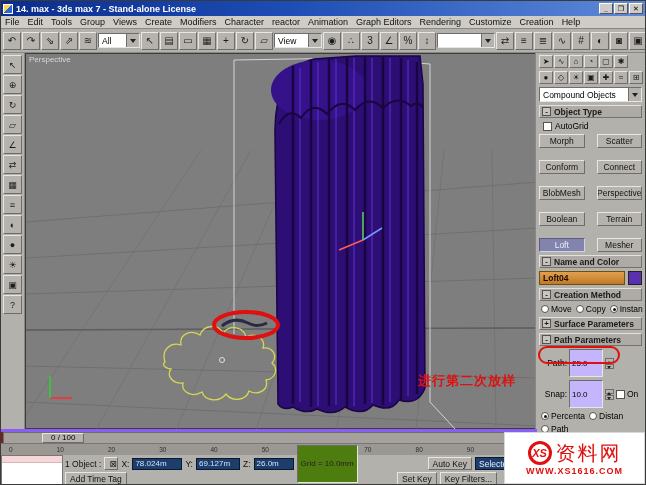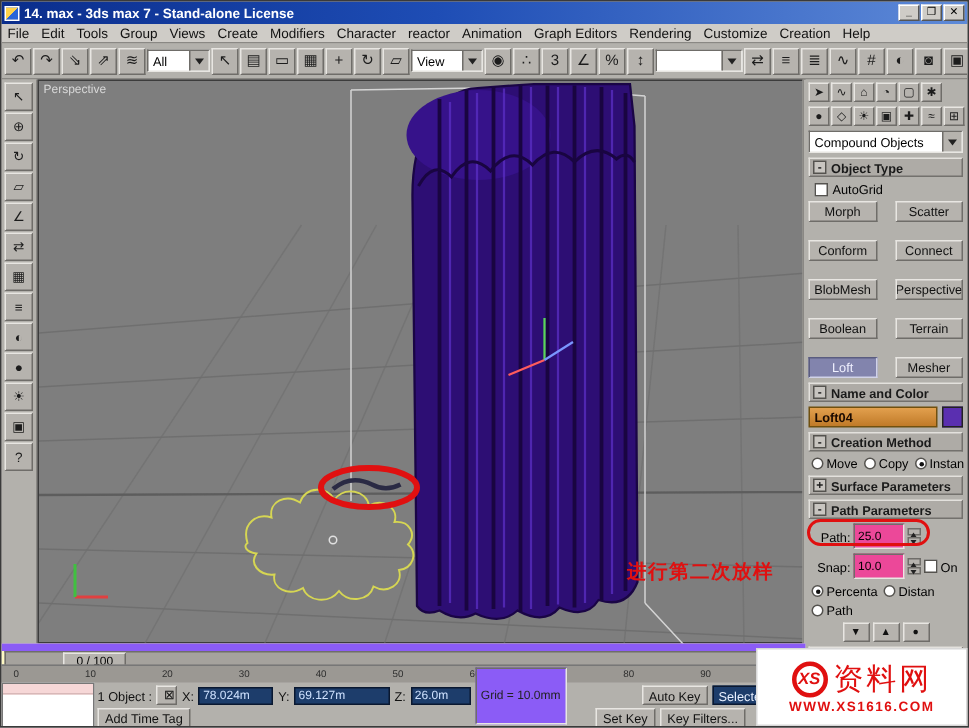--- a/index.html
+++ b/index.html
@@ -66,47 +66,47 @@
   .rad.sel::after{content:"";position:absolute;left:2px;top:2px;width:3px;height:3px;border-radius:50%;background:#111}
   .radio-row{display:flex;gap:4px;padding-left:2px;flex-wrap:nowrap}
   .rl{display:flex;align-items:center;gap:2px;white-space:nowrap}
   .radio-row .rl:nth-child(3) .rad::after{content:"";position:absolute;left:2px;top:2px;width:3px;height:3px;border-radius:50%;background:#111}
   .name-row{display:flex;gap:3px;align-items:center}
   .name-field{flex:1;height:14px;background:linear-gradient(180deg,#e2a04e,#c07a28);border:1px solid #70500f;
     display:flex;align-items:center;padding-left:3px;color:#1a0a00;font-weight:bold}
   .swatch{width:14px;height:14px;background:#5a2fb0;border:1px solid #222;flex:none}
   .prow{display:flex;align-items:center;gap:2px;position:relative;padding-left:2px}
   .plabel{width:26px;text-align:right;flex:none}
-  .pfield{width:34px;height:17px;background:#ec4899;border:1px solid;border-color:#6f6d69 #e8e6e2 #e8e6e2 #6f6d69;
+  .pfield{width:34px;height:28px;background:#c4b5fd;border:1px solid;border-color:#6f6d69 #e8e6e2 #e8e6e2 #6f6d69;
     display:flex;align-items:center;padding-left:2px;color:#000;font-size:8px;flex:none}
   .spin{display:flex;flex-direction:column;gap:1px;flex:none}
   .spin i{width:9px;height:5px;background:#b6b3ae;border:1px solid #6f6d69;position:relative;display:block}
   .spin .up::after{content:"";position:absolute;left:1px;top:0;border:2px solid transparent;border-bottom:3px solid #222}
   .spin .dn::after{content:"";position:absolute;left:1px;top:1px;border:2px solid transparent;border-top:3px solid #222}
   .red-oval{position:absolute;left:-1px;top:-3px;width:82px;height:18px;border:2.5px solid #e01010;border-radius:9px;pointer-events:none}
   .picks{display:flex;gap:2px;justify-content:center}
   .picks .btn3{width:18px;height:13px;font-size:7px}
 
   
-  .timeline{position:absolute;top:428px;left:0;width:536px;height:14px;background:#fef9c3;border-top:5px solid #8b5cf6;
-    display:flex;align-items:flex-start;padding:0 2px}
+  .timeline{position:absolute;top:428px;left:0;width:536px;height:14px;background:#7f1d1d;border-top:3px solid #8b5cf6;
+    display:flex;align-items:center;padding:0 2px}
   .tl-track{flex:1;height:12px;background:#a5a29d;border:1px solid;border-color:#6f6d69 #e8e6e2 #e8e6e2 #6f6d69;position:relative}
   .tl-handle{position:absolute;left:38px;top:0;height:10px;padding:0 8px;background:#b6b3ae;border:1px solid;
     border-color:#e8e6e2 #6f6d69 #6f6d69 #e8e6e2;font-size:8px;display:flex;align-items:center;white-space:nowrap}
   .trackbar{position:absolute;top:442px;left:0;width:536px;height:12px;background:#9b9893;border-top:1px solid #777;
     display:flex;align-items:center;padding:0 8px}
   .ticks{flex:1;display:flex;justify-content:space-between;font-size:6.5px;color:#2e2e2e}
 
   
   .srow{position:absolute;left:64px;width:472px;height:15px;display:flex;align-items:center;gap:3px;font-size:8.5px;color:#111}
   .srow1{top:455px}
   .srow2{top:470px}
   .nfield{background:#1d3d6b;color:#cfe2ff;border:1px solid #0a1830;height:12px;display:flex;align-items:center;
     padding:0 2px;font-size:8px;white-space:nowrap}
-  .sunken{background:#8b5cf6;border:1px solid;border-color:#6f6d69 #e8e6e2 #e8e6e2 #6f6d69;height:12px;
+  .sunken{background:#4d7c0f;border:1px solid;border-color:#6f6d69 #e8e6e2 #e8e6e2 #6f6d69;height:12px;
     display:flex;align-items:center;padding:18px 3px;font-size:8px;color:#222;white-space:nowrap}
   .sbtn{height:13px;background:#b6b3ae;border:1px solid;border-color:#e8e6e2 #6f6d69 #6f6d69 #e8e6e2;
     display:flex;align-items:center;padding:0 4px;font-size:8.5px;white-space:nowrap}
   .ndd{background:#1d3d6b;color:#e8f0ff;height:13px;display:flex;align-items:center;border:1px solid #0a1830;
     font-size:8.5px;padding-left:3px;width:62px}
   .lockbtn{width:14px;height:13px}
 
   .mini{position:absolute;left:0;top:454px;width:62px;height:31px;background:#fff;border:1px solid #777}
   .mini::before{content:"";display:block;height:6px;background:#f6d7d7;border-bottom:1px solid #d8b8b8}
 
@@ -416,21 +416,21 @@
   </div>
 
   <div class="mini"></div>
 
   <div class="srow srow1">
     <span>1 Object :</span>
     <span class="sbtn lockbtn">⊠</span>
     <span>X:</span>
     <span class="nfield" style="width:50px">78.024m</span>
     <span>Y:</span>
-    <span class="nfield" style="width:64px">69.127m</span>
+    <span class="nfield" style="width:44px">69.127m</span>
     <span>Z:</span>
     <span class="nfield" style="width:40px">26.0m</span>
     <span class="sunken">Grid = 10.0mm</span>
     <span class="sbtn" style="margin-left:auto">Auto Key</span>
     <span class="ndd">Selected</span>
   </div>
 
   <div class="srow srow2">
     <span class="sbtn">Add Time Tag</span>
     <span class="sbtn" style="margin-left:auto">Set Key</span>

